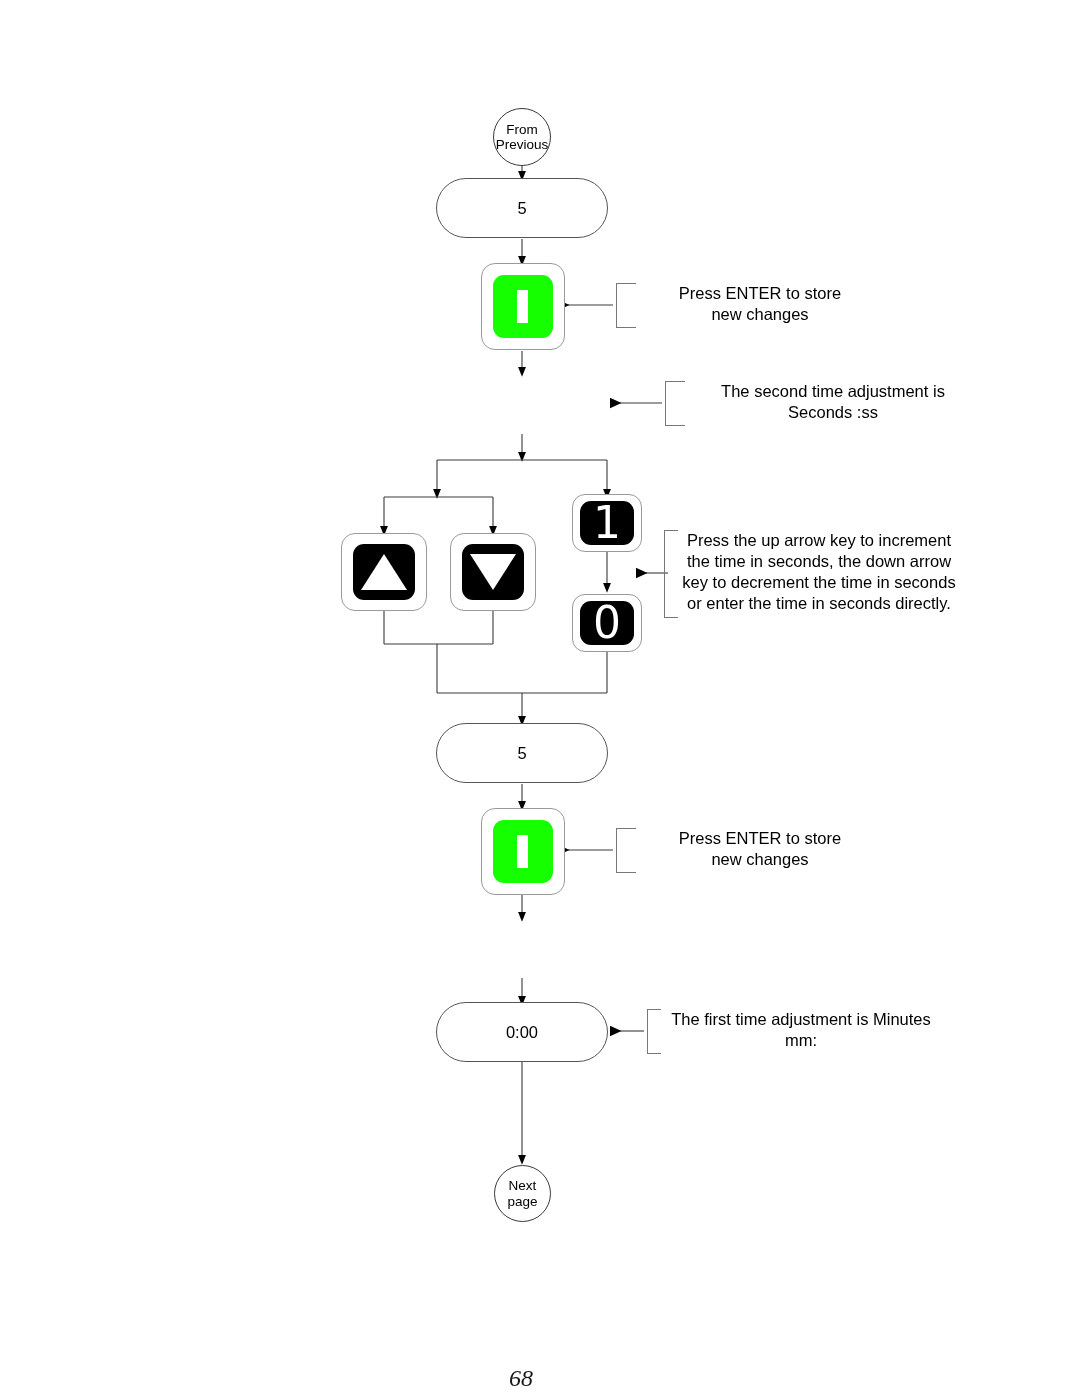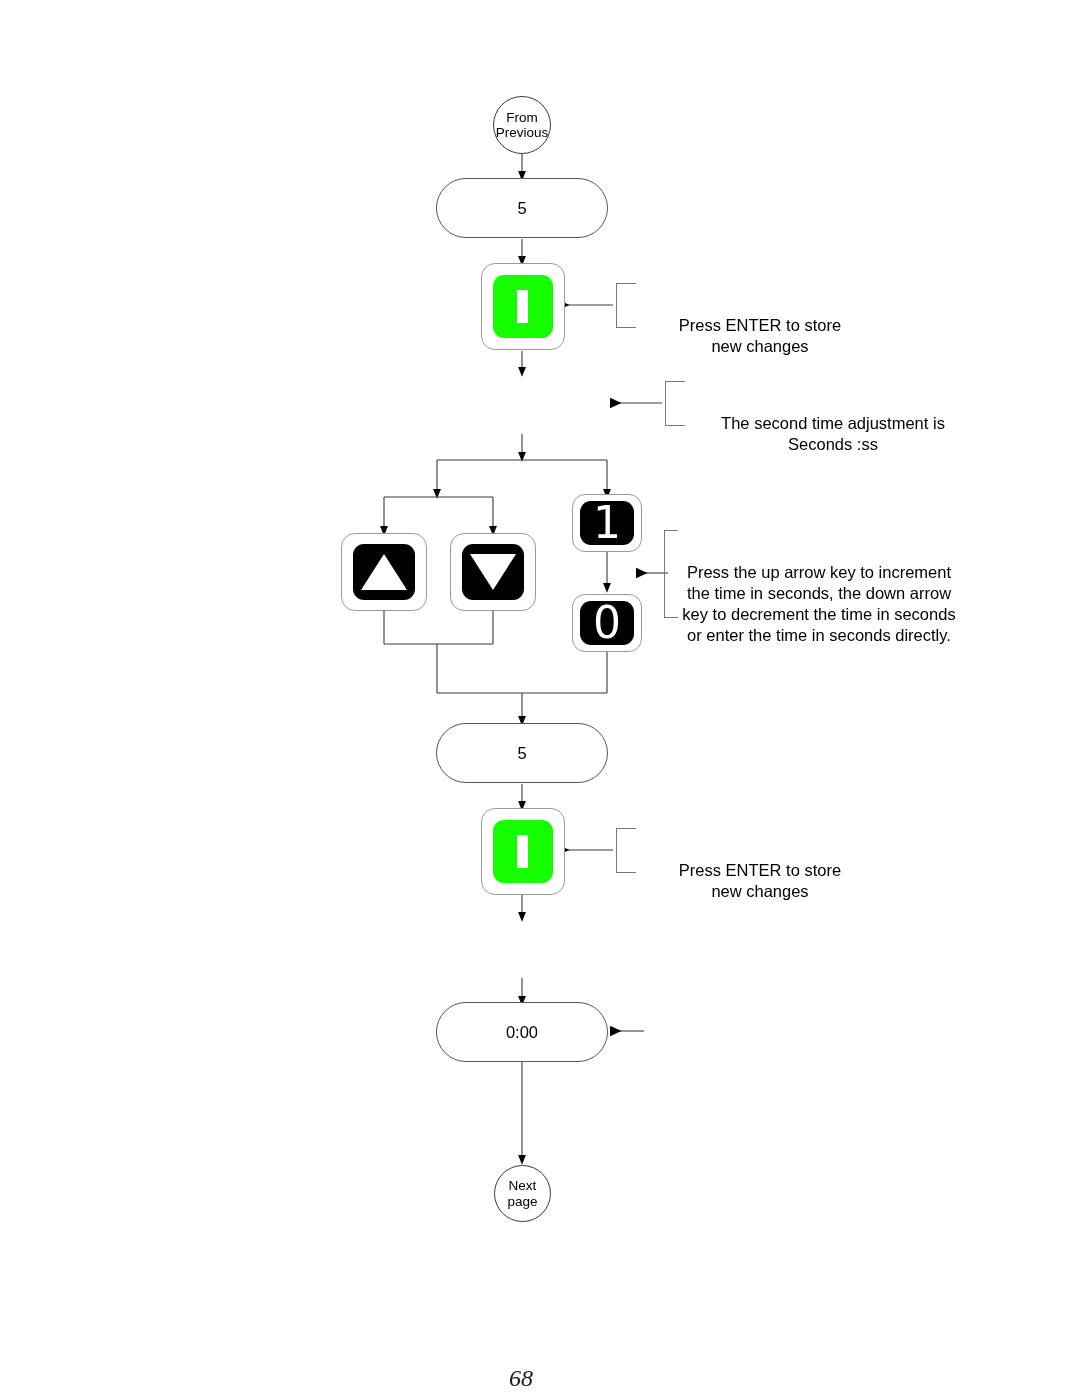--- a/index.html
+++ b/index.html
@@ -91,21 +91,20 @@
     border-bottom:1px solid #777;
   }
   .callout .ctext{
     position:absolute;
     top:0;
     font-size:16.5px;
     line-height:21px;
     text-align:center;
     color:#000;
     white-space:pre-line;
-    margin-top:32px;
   }
 
   
   #lines{position:absolute;left:0;top:0;width:1080px;height:1397px;pointer-events:none;}
 
   
   .pageno{
     position:absolute;
     font-family:"Liberation Serif", serif;
     font-style:italic;
@@ -167,21 +166,21 @@
       <path d="M522,1062 L522,1160" marker-end="url(#ah)"></path>
 
       <path d="M613,305 L568,305" marker-end="url(#ahL)"></path>
       <path d="M662,403 L620,403" marker-end="url(#ahL)"></path>
       <path d="M668,573 L646,573" marker-end="url(#ahL)"></path>
       <path d="M613,850 L568,850" marker-end="url(#ahL)"></path>
       <path d="M644,1031 L620,1031" marker-end="url(#ahL)"></path>
     </g>
   </svg>
 
-  <div class="node circ" style="left:493px;top:96px;width:58px;height:58px;">
+  <div class="node circ" style="left:493px;top:108px;width:58px;height:58px;">
     <div>
       <span>From</span>
       <span>Previous</span>
     </div>
   </div>
 
   <div class="node stadium" style="left:436px;top:178px;width:172px;height:60px;border-radius:30px;">
     <span>5</span>
   </div>
 
@@ -250,20 +249,25 @@
     <div class="bracket" style="width:20px;"></div>
     <div class="ctext" style="left:14px;width:260px;top:0px;">Press ENTER to store
 new changes</div>
   </div>
 
 
   <div class="node stadium" style="left:436px;top:1002px;width:172px;height:60px;border-radius:30px;">
     <span>0:00</span>
   </div>
 
+  <div class="callout" style="left:647px;top:1009px;width:196px;height:45px;">
+    <div class="bracket" style="width:14px;"></div>
+    <div class="ctext" style="left:6px;width:296px;top:0px;">The first time adjustment is Minutes
+mm:</div>
+  </div>
 
   <div class="node circ" style="left:494px;top:1165px;width:57px;height:57px;">
     <div>
       <span>Next</span>
       <span>page</span>
     </div>
   </div>
 
   <div class="pageno" style="left:509px;top:1365px;">68</div>
 

